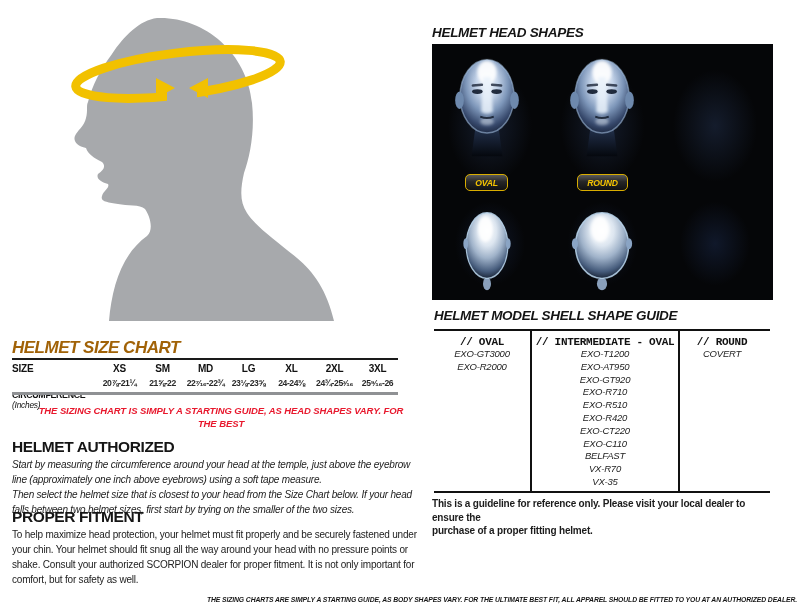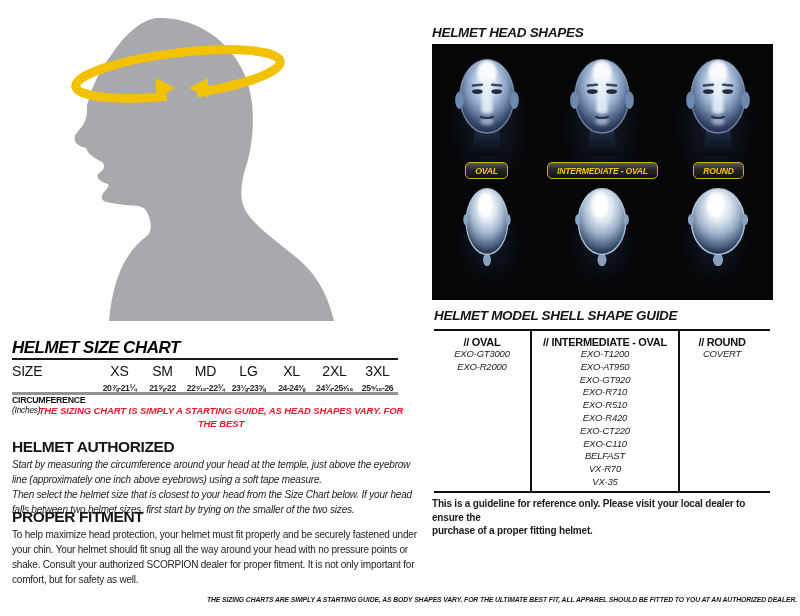--- a/index.html
+++ b/index.html
@@ -1,57 +1,57 @@
 <!DOCTYPE html>
 <html><head>
 <meta charset="utf-8">
 <style>
   html,body{margin:0;padding:0;background:#fff;}
   #stage{position:relative;width:800px;height:616px;background:#ffffff;overflow:hidden;
          font-family:"Liberation Sans",sans-serif;color:#111;}
   .abs{position:absolute;}
   
-  .h-big{font-weight:bold;font-style:italic;font-size:17px;letter-spacing:-0.5px;color:#000000;white-space:nowrap;}
+  .h-big{font-weight:bold;font-style:italic;font-size:17px;letter-spacing:-0.5px;color:#a16207;white-space:nowrap;}
   .h-mid{font-weight:bold;font-size:15.5px;letter-spacing:-0.4px;color:#151515;white-space:nowrap;}
   .h-right{font-weight:bold;font-style:italic;font-size:13.5px;letter-spacing:-0.3px;color:#151515;text-align:left;white-space:nowrap;}
   
   .sc-rule{background:#1a1a1a;height:2px;}
   .sc-grid{display:grid;grid-template-columns:86px repeat(7,43px);}
-  .sc-head{font-weight:normal;font-size:14px;text-align:center;letter-spacing:-0.2px;}
+  .sc-head{font-weight:bold;font-size:10px;text-align:center;letter-spacing:-0.2px;}
   .sc-head.lbl{text-align:left;}
-  .sc-val{font-size:8.6px;font-weight:bold;text-align:center;letter-spacing:-0.4px;white-space:nowrap;color:#2a2a2a;margin-top:4px;text-decoration:underline;}
+  .sc-val{font-size:8.6px;font-weight:bold;text-align:center;letter-spacing:-0.4px;white-space:nowrap;color:#2a2a2a;margin-top:4px;}
   .sc-circ{font-size:8.8px;font-weight:bold;letter-spacing:-0.3px;margin-top:16px;}
   .sc-inch{font-size:8.3px;font-style:italic;letter-spacing:-0.2px;}
   .sc-bottom{background:#8f9194;height:3px;}
   .alert{color:#e8182d;font-weight:bold;font-style:italic;font-size:9.5px;line-height:12.5px;
          text-align:center;letter-spacing:-0.1px;margin-left:16px;}
   
   .para{font-size:10px;line-height:15px;letter-spacing:-0.2px;color:#222;}
   .para div{margin:0;font-style:italic;}
   
   .panel{background:#050608;display:grid;grid-template-columns:32% 36% 32%;align-items:start;justify-items:center;
     background-image:
       radial-gradient(60px 80px at 17% 32%,#141c2c 0%,rgba(5,6,8,0) 70%),
       radial-gradient(60px 80px at 50% 32%,#141c2c 0%,rgba(5,6,8,0) 70%),
       radial-gradient(60px 80px at 83% 32%,#141c2c 0%,rgba(5,6,8,0) 70%),
       radial-gradient(50px 60px at 17% 78%,#10182a 0%,rgba(5,6,8,0) 70%),
       radial-gradient(50px 60px at 50% 78%,#10182a 0%,rgba(5,6,8,0) 70%),
       radial-gradient(50px 60px at 83% 78%,#10182a 0%,rgba(5,6,8,0) 70%);}
-  .pcol{display:flex;flex-direction:column;align-items:center;width:100%;}
+  .pcol{display:flex;flex-direction:column;align-items:center;width:100%;gap:12px;}
   .face{width:76px;height:108px;margin-top:8px;}
   .topview{width:62px;height:88px;margin-top:4px;}
   .shape-label{margin-top:2px;height:13px;display:flex;align-items:center;
     background:linear-gradient(#5a5a5a,#262626 45%,#121212);
     border:1.5px solid #d9ad00;border-radius:5px;padding:1px 9px;
     color:#f5c400;font-weight:bold;font-style:italic;font-size:8.6px;letter-spacing:-0.2px;white-space:nowrap;}
   
   .sg-table{display:flex;border-top:2.5px solid #111;border-bottom:2.5px solid #111;}
   .sg-col{box-sizing:border-box;padding-top:5px;}
   .sg-col + .sg-col{border-left:2px solid #111;}
-  .sg-h{font-weight:bold;font-size:11px;text-align:center;letter-spacing:-0.3px;white-space:nowrap;}
+  .sg-h{font-weight:bold;font-size:11px;text-align:center;letter-spacing:-0.3px;white-space:nowrap;font-family:Liberation Mono, monospace;}
   .sg-m{font-weight:normal;font-style:italic;font-size:9.5px;line-height:12.8px;text-align:center;letter-spacing:-0.2px;color:#222;}
   .sg-note{font-weight:bold;font-size:10px;line-height:13.5px;letter-spacing:-0.2px;color:#1c1c1c;}
   
   .footer{font-weight:bold;font-style:italic;font-size:6.8px;letter-spacing:-0.1px;color:#161616;text-align:right;white-space:nowrap;}
 </style>
 </head>
 <body>
 
 <div id="stage">
 
@@ -188,29 +188,20 @@
         </svg>
       <div class="shape-label">OVAL</div>
       <svg class="topview" viewBox="0 0 68 92">
         <use href="#sym-headtop" transform="translate(34 0) scale(0.88 1) translate(-34 0)"></use>
         </svg>
     </div>
     <div class="pcol">
       <svg class="face" viewBox="0 0 76 112">
           <use href="#sym-face"></use>
         </svg>
-      <div class="shape-label">INTERMEDIATE - OVAL</div>
-      <svg class="topview" viewBox="0 0 68 92">
-        <use href="#sym-headtop"></use>
-        </svg>
-    </div>
-    <div class="pcol">
-      <svg class="face" viewBox="0 0 76 112">
-          <use href="#sym-face"></use>
-        </svg>
       <div class="shape-label">ROUND</div>
       <svg class="topview" viewBox="0 0 68 92">
         <use href="#sym-headtop" transform="translate(34 0) scale(1.12 1) translate(-34 0)"></use>
         </svg>
     </div>
   </div>
 
   <div class="abs h-right" style="left:434px;top:308px;width:336px">HELMET MODEL SHELL SHAPE GUIDE</div>
 
   <div class="abs sg-table" style="left:434px;top:329px;width:336px;min-height:160px">

